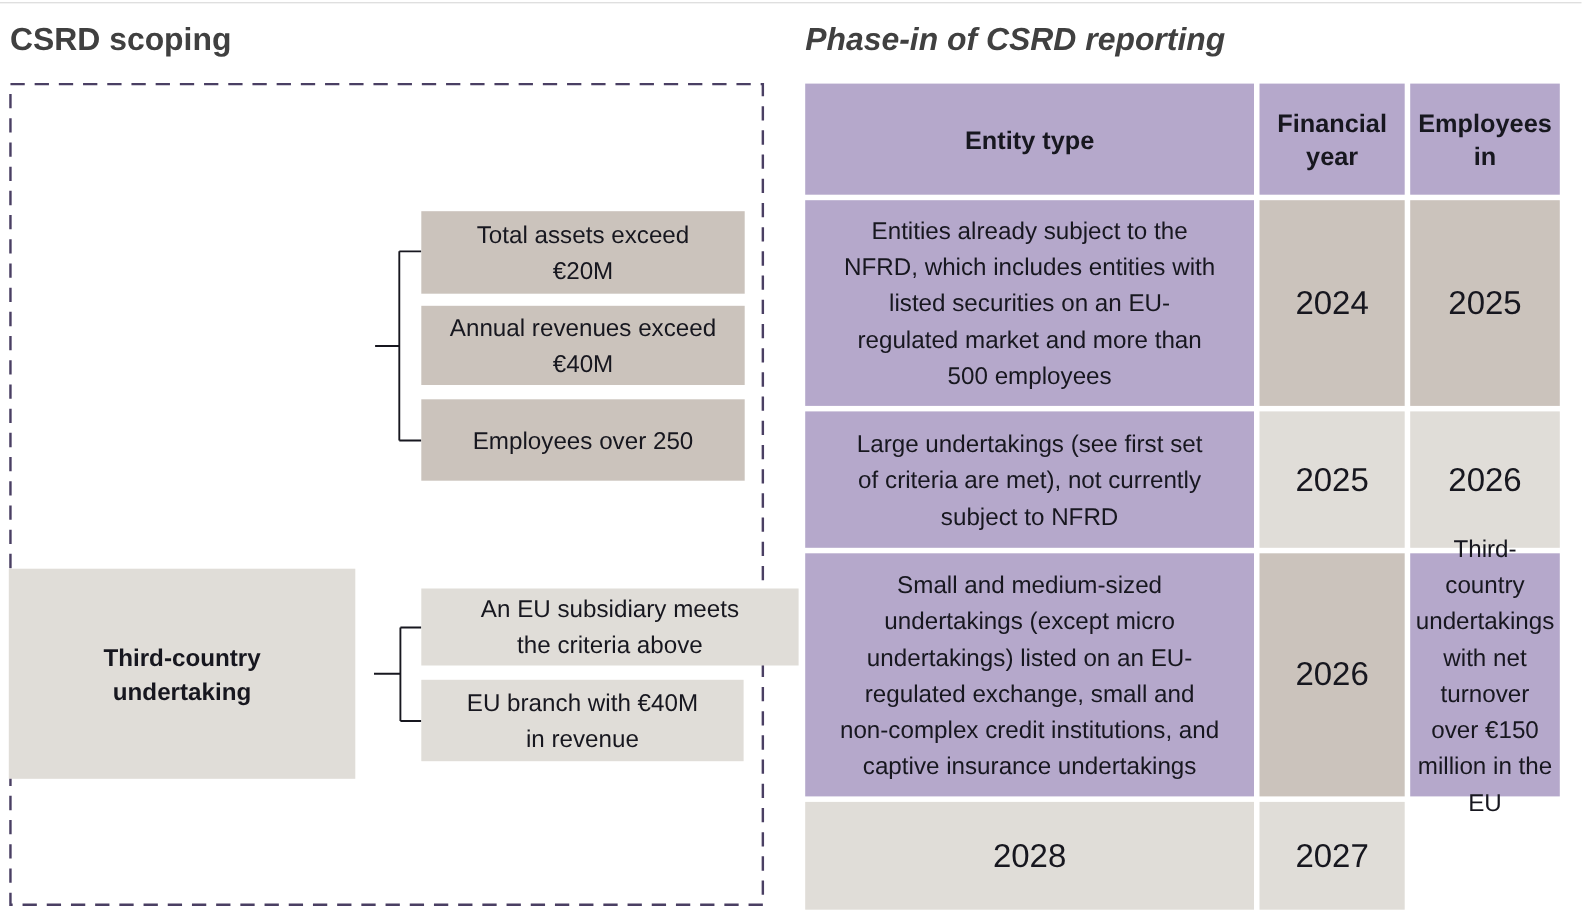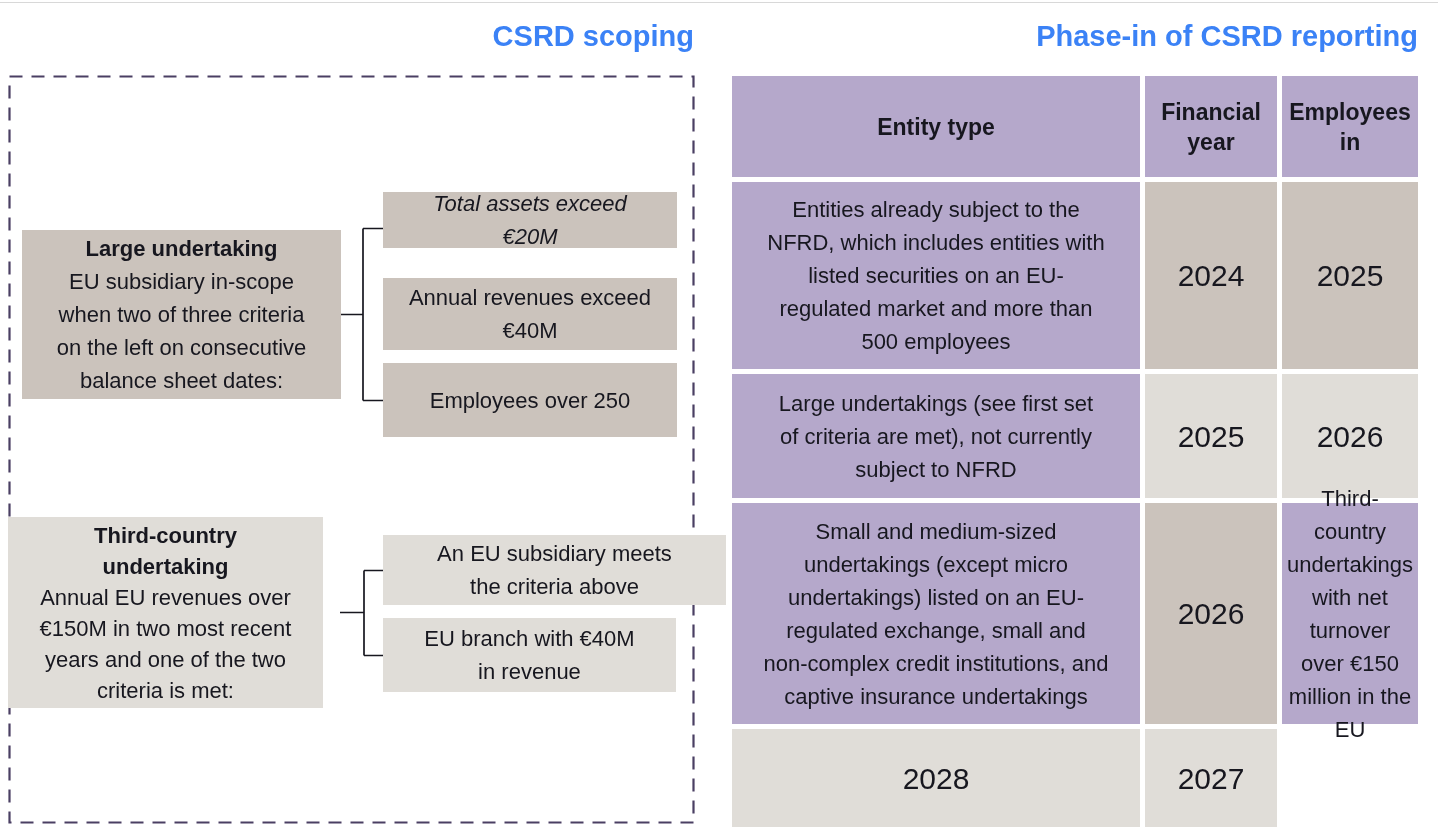--- a/index.html
+++ b/index.html
@@ -15,28 +15,28 @@
   }
   .top-hairline {
     position: absolute;
     left: 0; top: 2px;
     width: 100%; height: 1px;
     background: #d8d8d8;
   }
   .panel-title {
     position: absolute;
     top: 20px;
-    text-align: right;
+    text-align: left;
     font-size: 29px;
     font-weight: 700;
     letter-spacing: 0;
-    color: #3b82f6;
+    color: #404040;
   }
   .panel-title.left  { left: 9px;   width: 685px; }
-  .panel-title.right { left: 732px; width: 686px; }
+  .panel-title.right { left: 732px; width: 686px; font-style: italic; }
 
   svg.overlay {
     position: absolute;
     left: 0; top: 0;
     width: 1438px; height: 829px;
     z-index: 0;
   }
 
   .box {
     position: absolute;
@@ -49,21 +49,21 @@
     font-size: 22px;
     line-height: 33px;
     white-space: pre-line;
   }
   .bg-tan  { background: #cbc3bc; }
   .bg-gray { background: #e0ddd8; }
   .box .heading { font-weight: 700; white-space: pre-line; }
   .box .body    { white-space: pre-line; }
 
   #large-undertaking-box { left: 22px;  top: 230px; width: 319px; height: 169px; }
-  #crit-assets           { left: 383px; top: 192px; width: 294px; height: 56px; font-style: italic; }
+  #crit-assets           { left: 383px; top: 192px; width: 294px; height: 75px; }
   #crit-revenues         { left: 383px; top: 278px; width: 294px; height: 72px; }
   #crit-employees        { left: 383px; top: 363px; width: 294px; height: 74px; }
   #third-country-box     { left: 8px;  top: 517px; width: 315px; height: 191px; line-height: 31px; }
   #crit-subsidiary       { left: 383px; top: 535px; width: 343px; height: 70px; }
   #crit-branch           { left: 383px; top: 618px; width: 293px; height: 74px; }
 
   .phase-table {
     position: absolute;
     left: 732px; top: 76px;
     display: grid;
@@ -97,40 +97,29 @@
 
   <div class="panel-title left">CSRD scoping</div>
   <div class="panel-title right">Phase-in of CSRD reporting</div>
 
   <svg class="overlay" viewBox="0 0 1438 829" xmlns="http://www.w3.org/2000/svg">
     <rect x="9.5" y="76.5" width="684" height="746" fill="none" stroke="#4a3f63" stroke-width="2.2" stroke-dasharray="13 9"></rect>
     <path fill="none" stroke="#17171f" stroke-width="1.7" d="M341 314.5 H363 M363 228.5 V400.5 M363 228.5 H383 M363 400.5 H383"></path>
     <path fill="none" stroke="#17171f" stroke-width="1.7" d="M340 612.5 H364 M364 570.5 V655.5 M364 570.5 H383 M364 655.5 H383"></path>
   </svg>
 
-  <div class="box bg-tan" id="large-undertaking-box">
-    <div class="heading">Large undertaking</div>
-    <div class="body">EU subsidiary in-scope
-when two of three criteria
-on the left on consecutive
-balance sheet dates:</div>
-  </div>
   <div class="box bg-tan" id="crit-assets">Total assets exceed
 €20M</div>
   <div class="box bg-tan" id="crit-revenues">Annual revenues exceed
 €40M</div>
   <div class="box bg-tan" id="crit-employees">Employees over 250</div>
 
   <div class="box bg-gray" id="third-country-box">
     <div class="heading">Third-country
 undertaking</div>
-    <div class="body">Annual EU revenues over
-€150M in two most recent
-years and one of the two
-criteria is met:</div>
   </div>
   <div class="box bg-gray" id="crit-subsidiary">An EU subsidiary meets
 the criteria above</div>
   <div class="box bg-gray" id="crit-branch">EU branch with €40M
 in revenue</div>
 
   <div class="phase-table">
     <div class="cell hdr c-purple">Entity type</div>
     <div class="cell hdr c-purple">Financial
 year</div>

